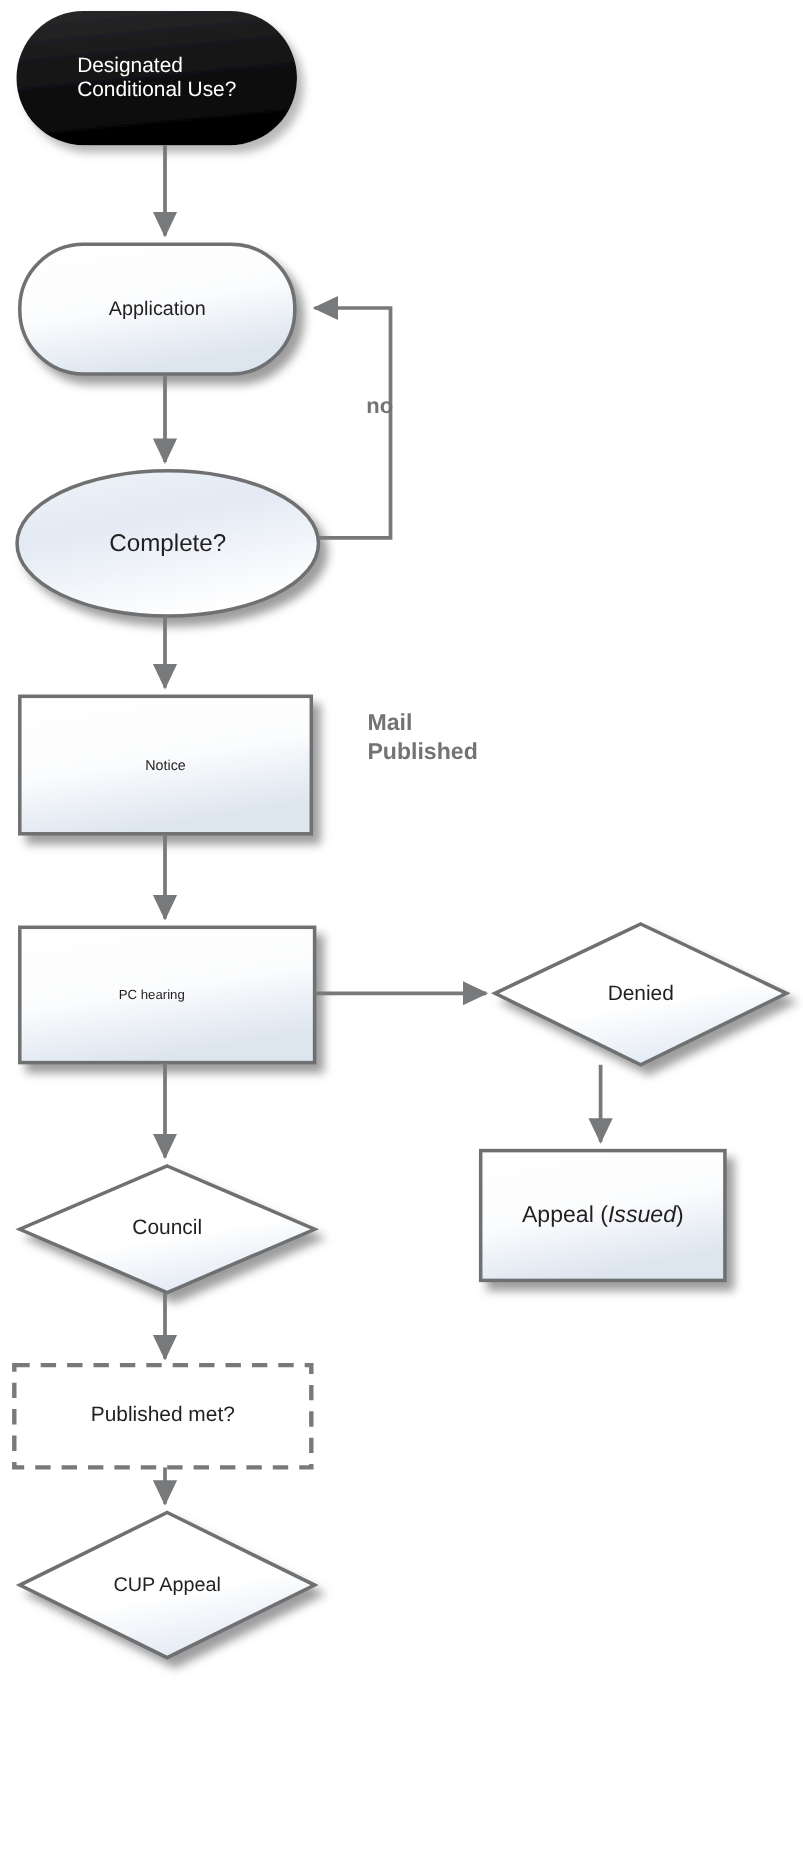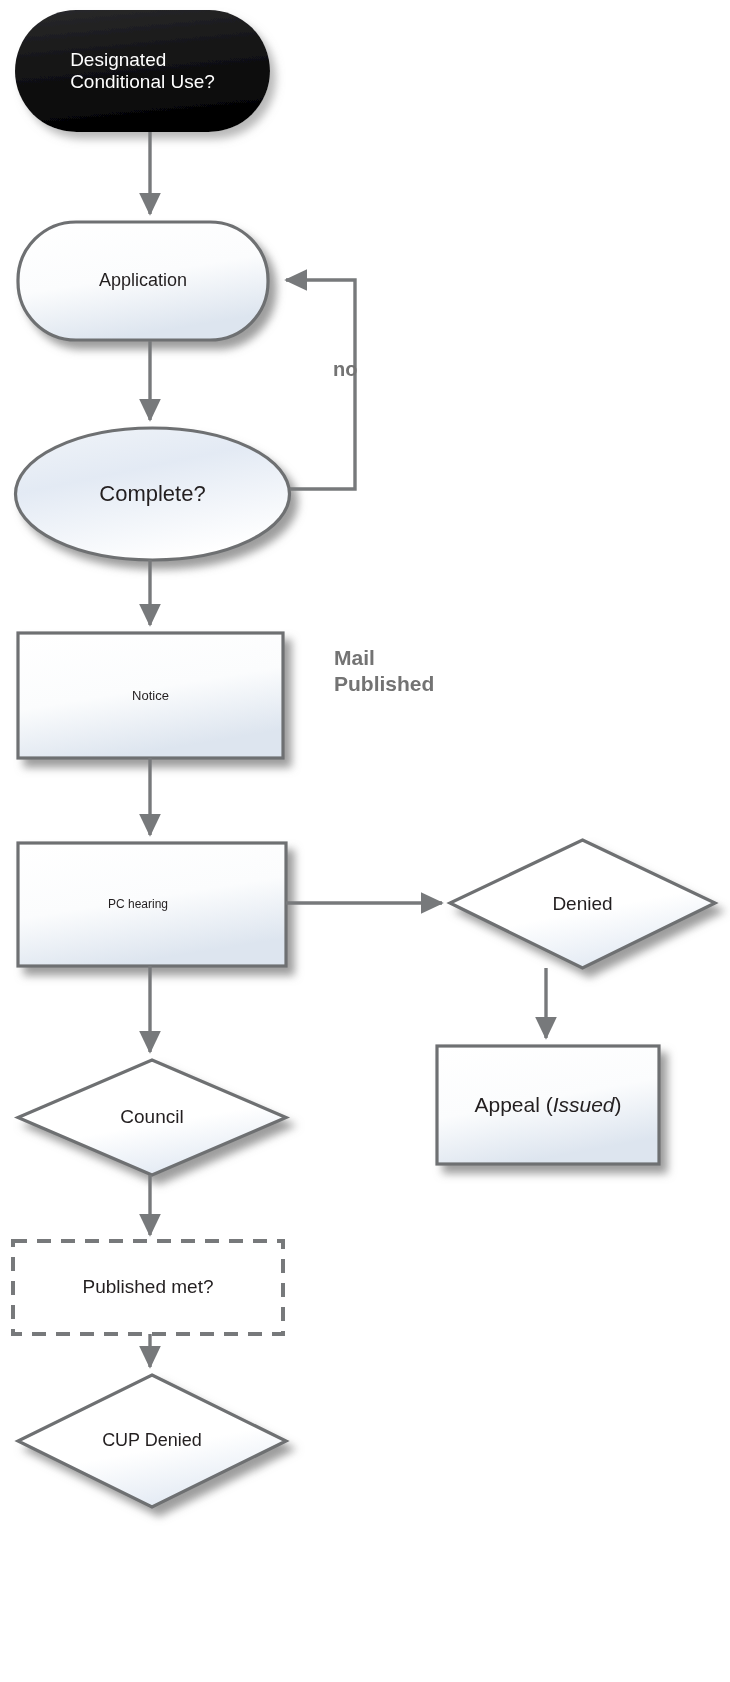--- a/index.html
+++ b/index.html
@@ -183,20 +183,20 @@
   <div class="node-label" style="left:450px; top:840px; width:265px; height:128px; font-size:19px;">Denied</div>
 
   <div class="node-label" style="left:18px; top:1060px; width:268px; height:115px; font-size:19px;">Council</div>
 
   <div class="node-label" style="left:437px; top:1046px; width:222px; height:118px; font-size:21px;">
     <span>Appeal (</span><span class="ital">Issued</span><span>)</span>
   </div>
 
   <div class="node-label" style="left:13px; top:1241px; width:270px; height:93px; font-size:19px;">Published met?</div>
 
-  <div class="node-label" style="left:18px; top:1375px; width:268px; height:132px; font-size:18px;">CUP Denied</div>
+  <div class="node-label" style="left:18px; top:1375px; width:268px; height:132px; font-size:18px;">CUP Appeal</div>
 
   <div class="edge-note" style="left:334px; top:645px; font-size:21px;">Mail
 Published</div>
 
   <div class="edge-note" style="left:333px; top:357px; font-size:20px;">no</div>
 
 </div>
 
 </body></html>

